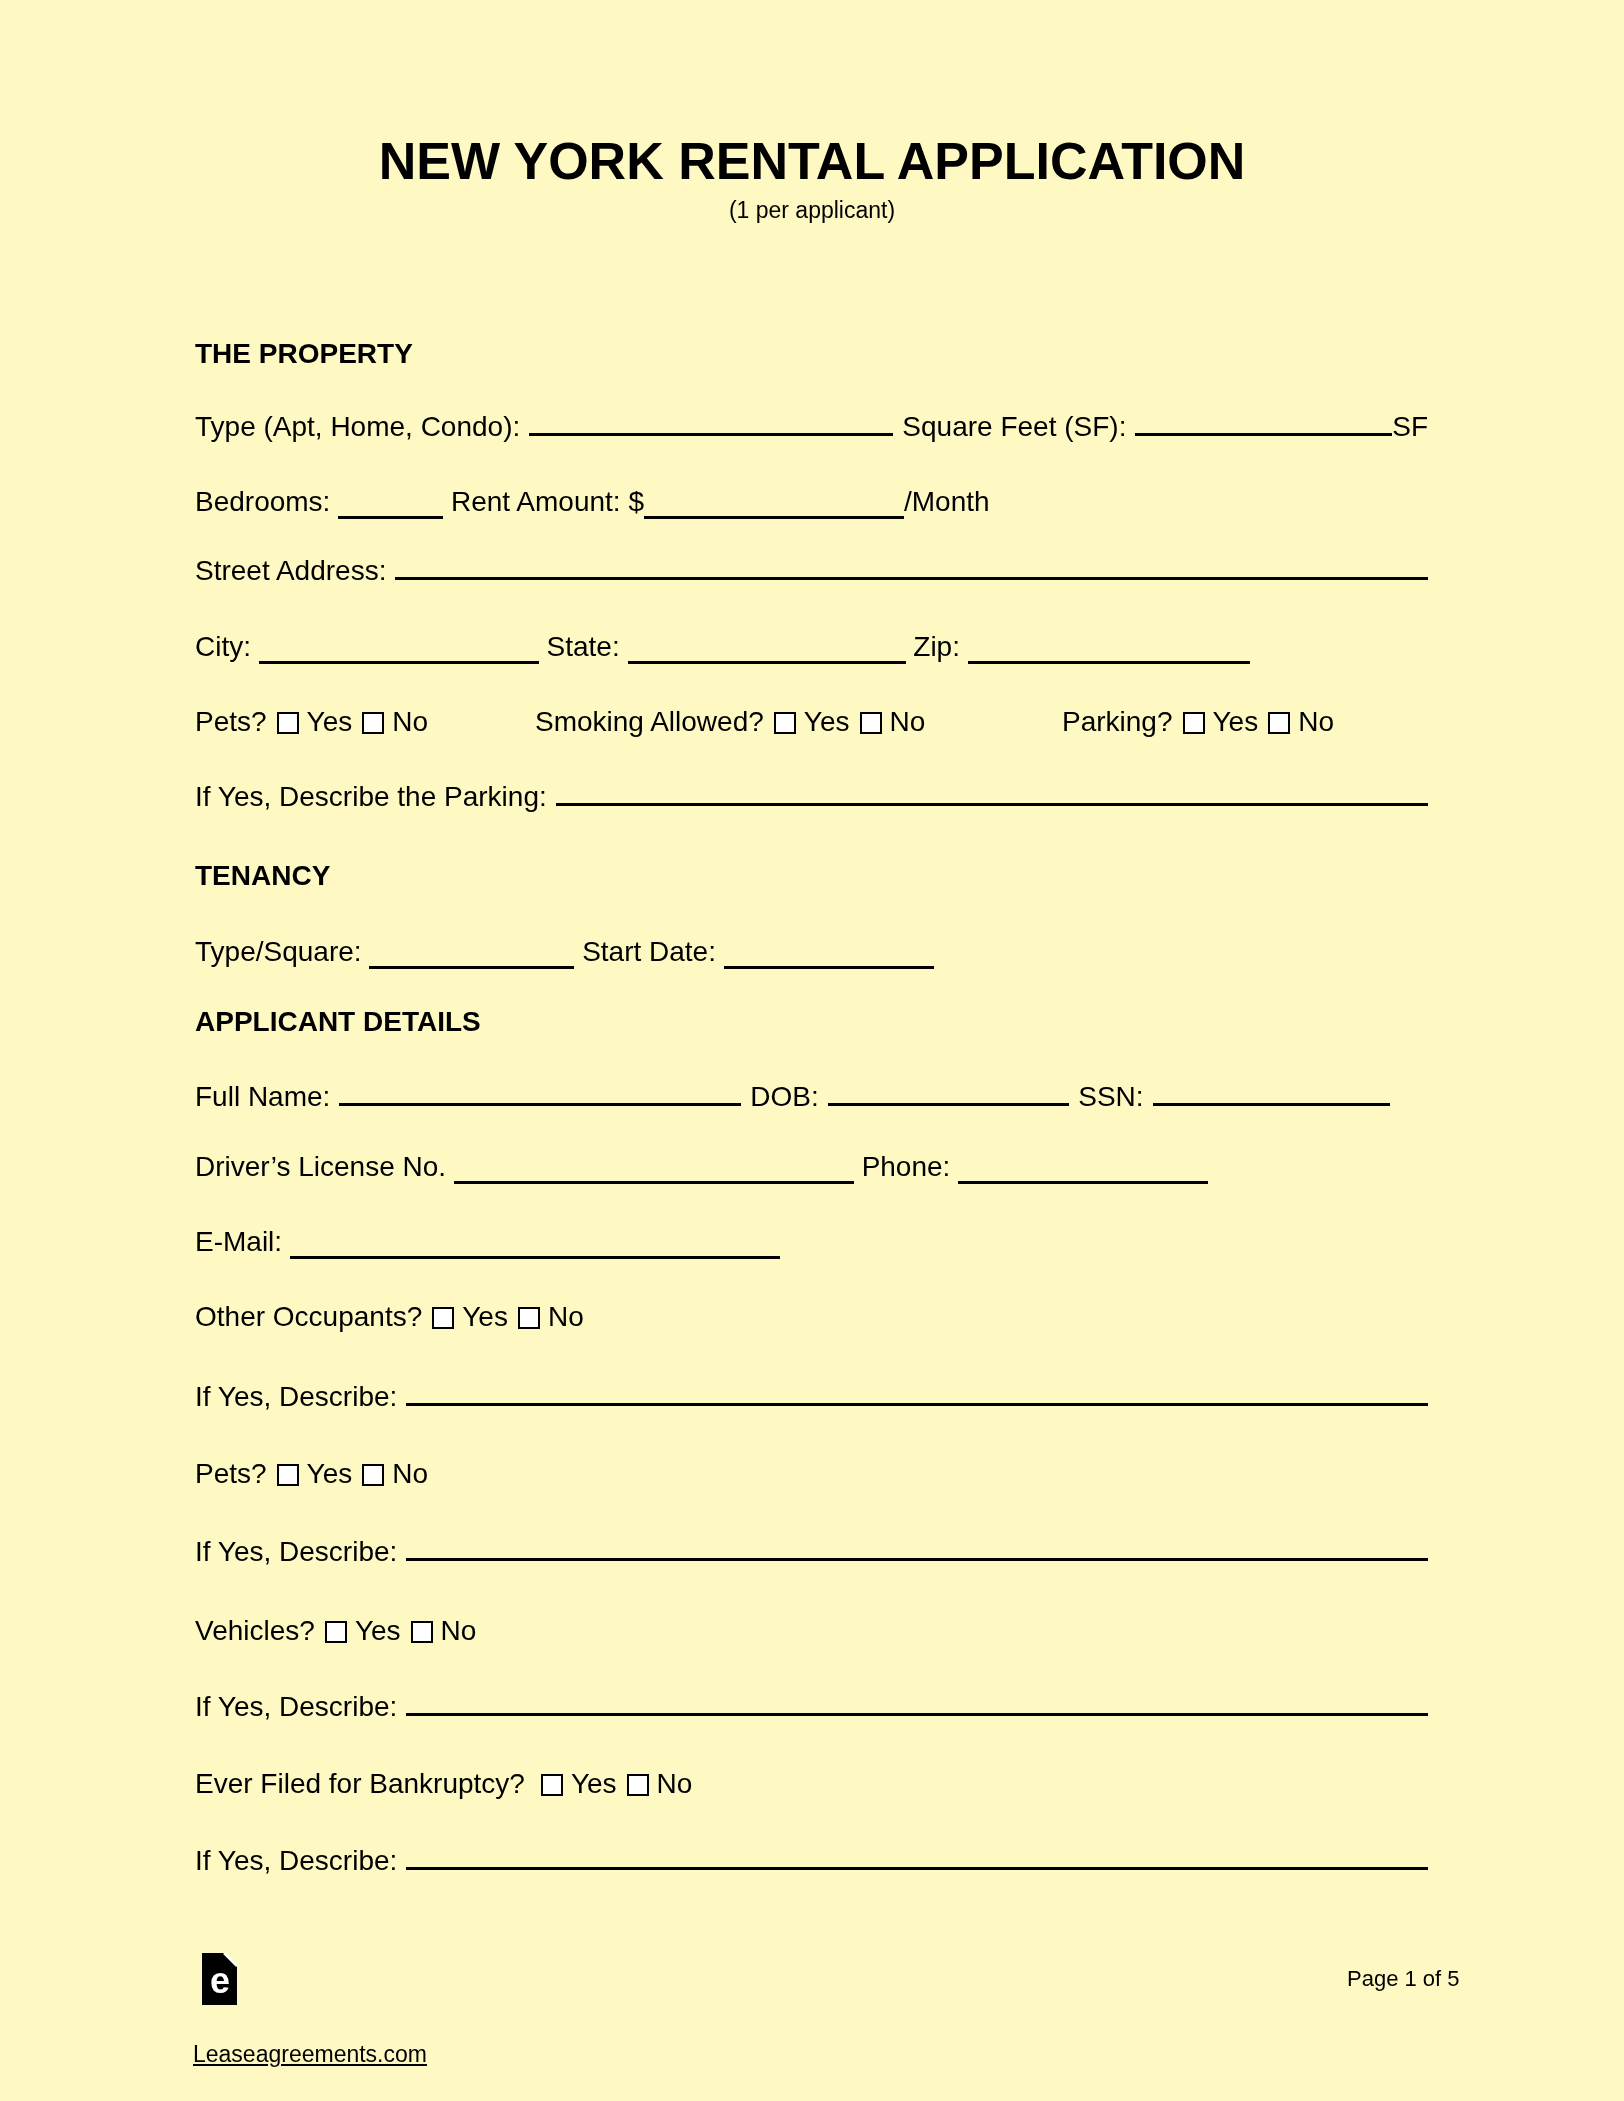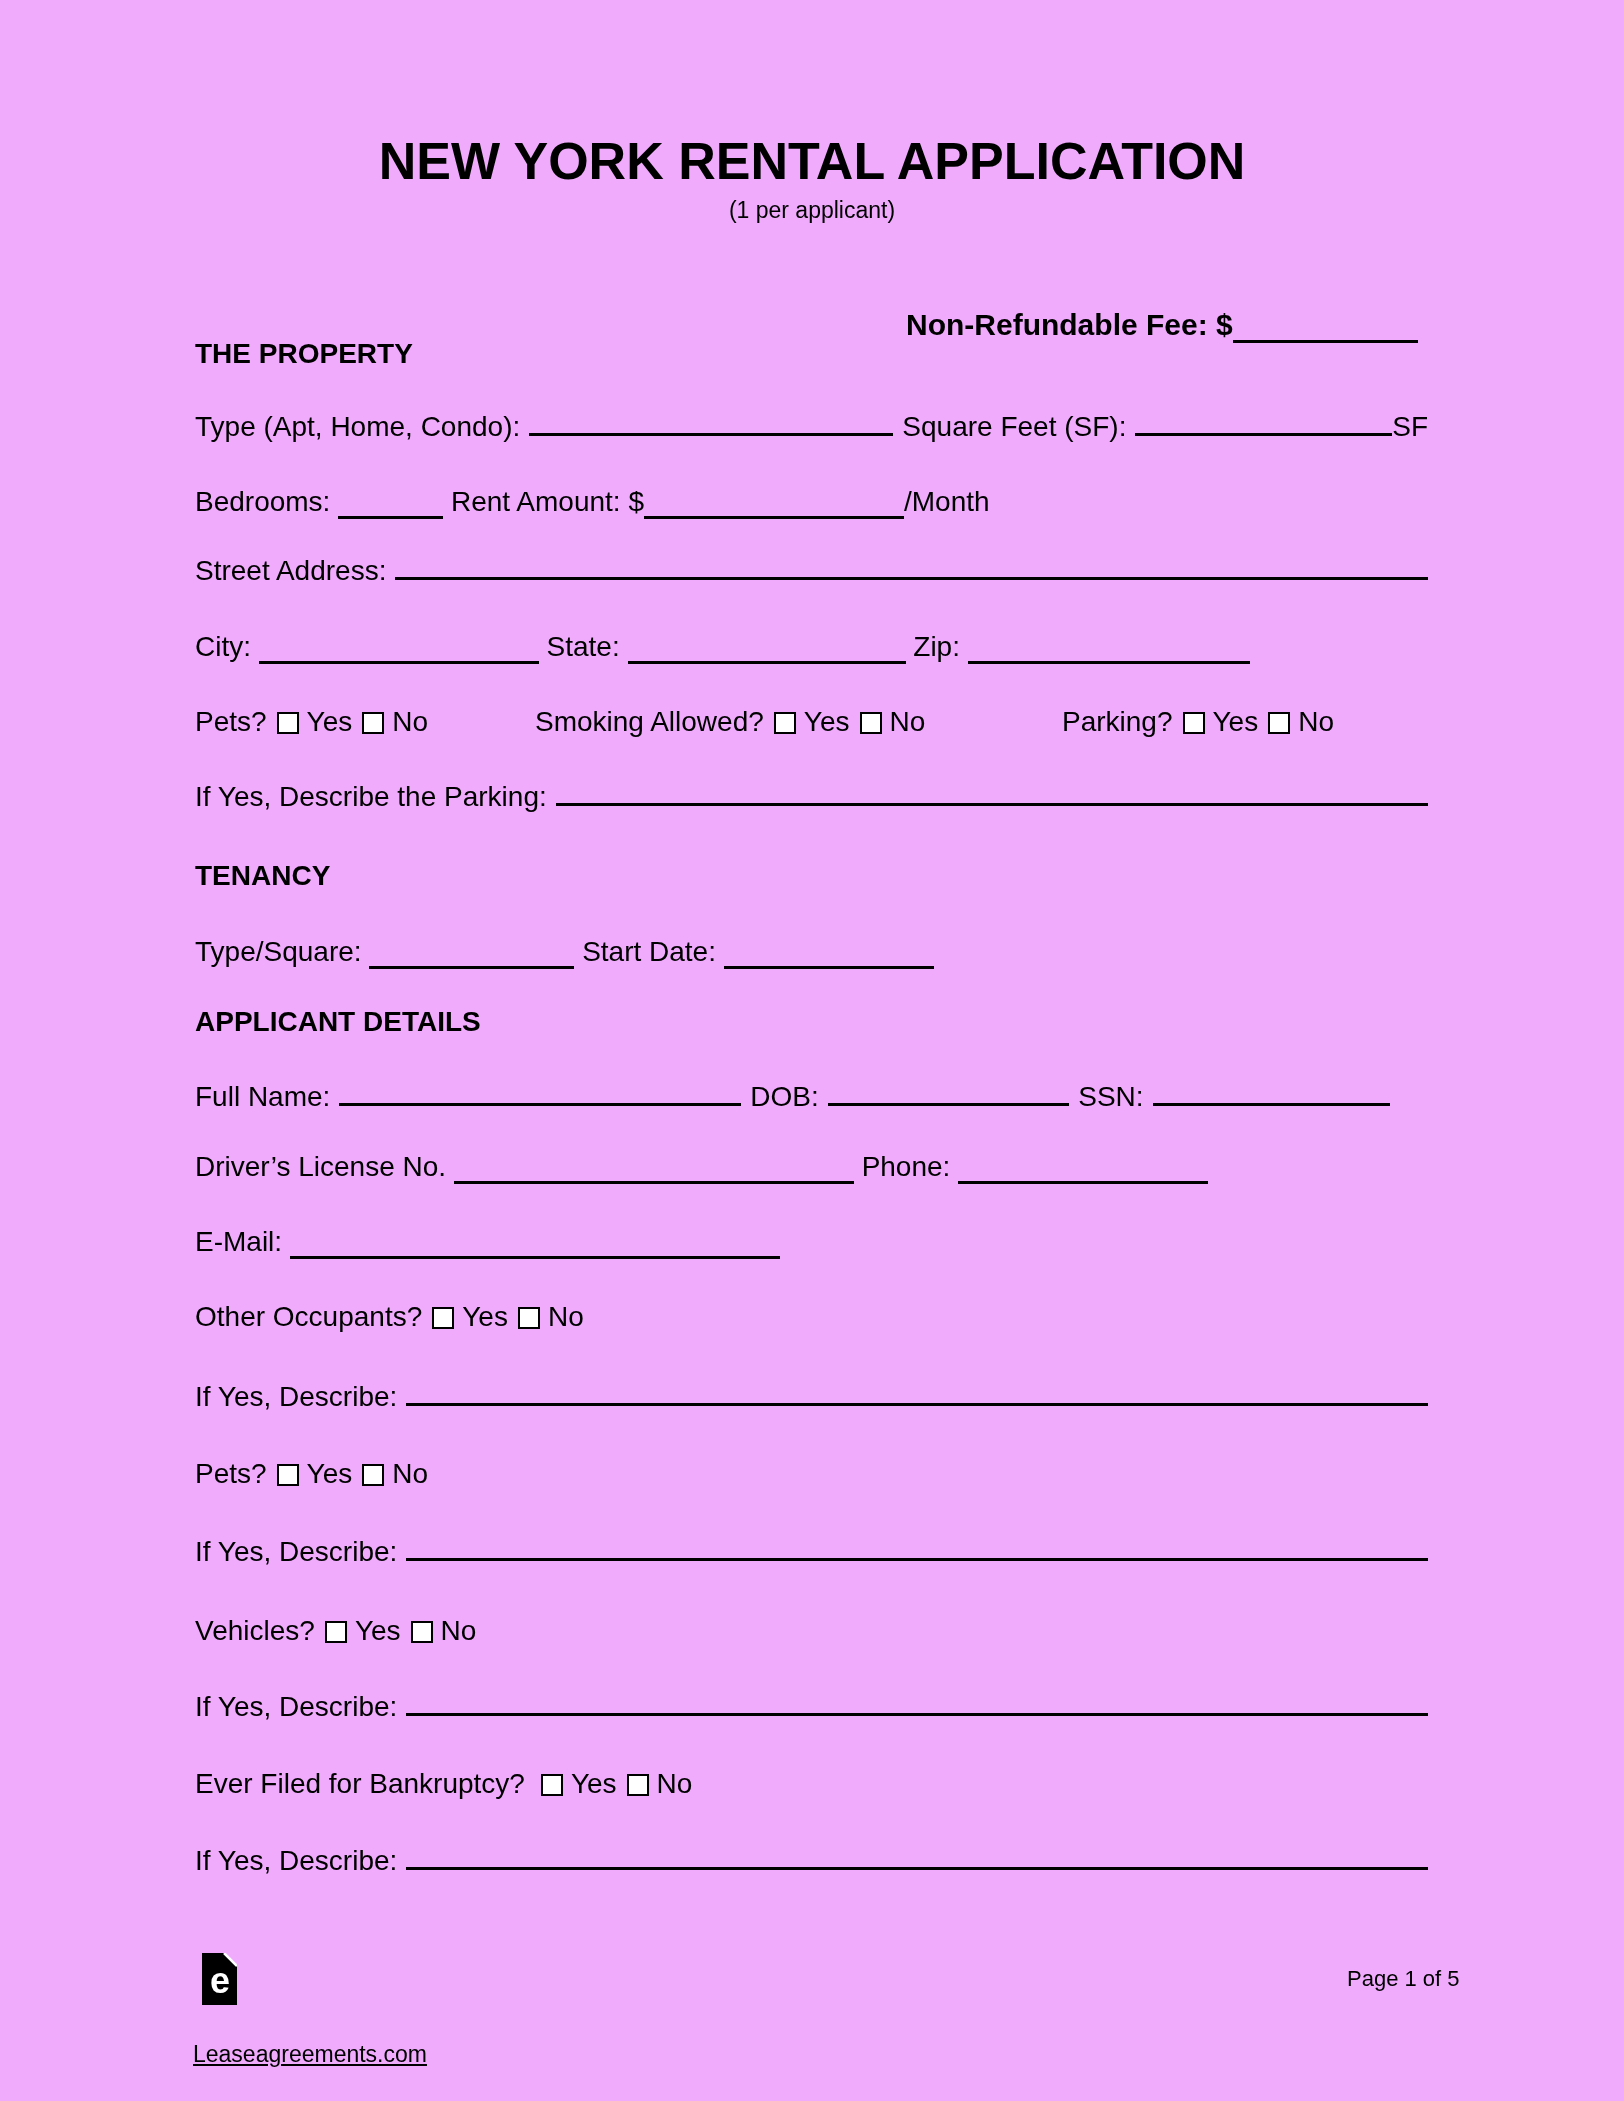--- a/index.html
+++ b/index.html
@@ -1,19 +1,19 @@
 <!DOCTYPE html>
 <html><head>
 <meta charset="utf-8">
 <style>
   html,body { margin:0; padding:0; background:#ffffff; }
   .page {
     position:relative;
     width:1624px; height:2101px;
-    background:#f0abfc;
+    background:#fef9c3;
     color:#000;
     font-family:"Liberation Sans", sans-serif;
     overflow:hidden;
   }
   .title {
     position:absolute; top:135px; left:0; width:1624px;
     text-align:center; font-size:52px; font-weight:bold; line-height:1;
   }
   .subtitle {
     position:absolute; top:199px; left:0; width:1624px;
@@ -53,21 +53,20 @@
   .website { position:absolute; left:193px; top:2043px; font-size:23px; line-height:1;text-decoration:underline; }
 </style>
 </head>
 <body>
 
 <div class="page">
 
   <div class="title">NEW YORK RENTAL APPLICATION</div>
   <div class="subtitle">(1 per applicant)</div>
 
-  <div class="fee-row"><span>Non-Refundable Fee: $</span><span class="bl" style="width:185px"></span></div>
 
   <div class="row bold" style="top:340px">THE PROPERTY</div>
 
   <div class="row flex" style="top:413px">
     <span>Type (Apt, Home, Condo):</span>
     <span class="bl ml mr" style="flex:336 1 0px"></span>
     <span>Square Feet (SF):</span>
     <span class="bl ml" style="flex:237 1 0px"></span>
     <span>SF</span>
   </div>

